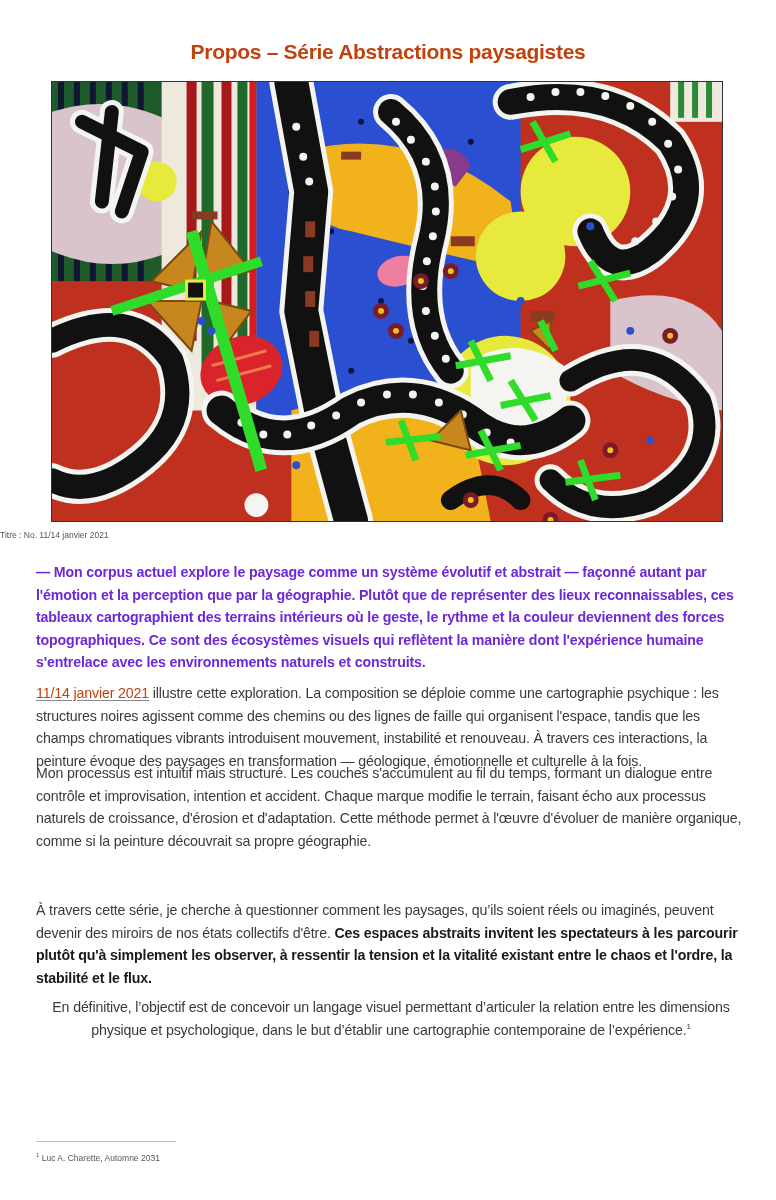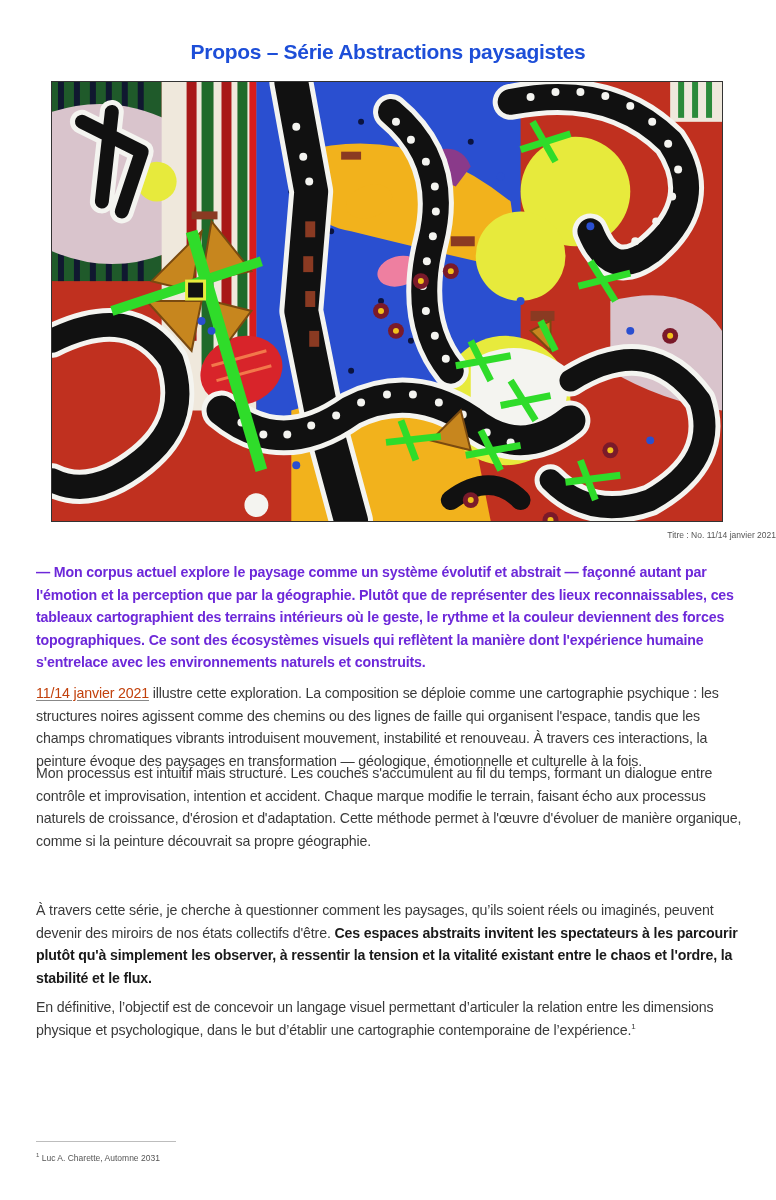--- a/index.html
+++ b/index.html
@@ -18,21 +18,21 @@
     .page-title {
       position: absolute;
       top: 40px;
       left: 0;
       width: 776px;
       text-align: center;
       font-family: "Liberation Sans", sans-serif;
       font-weight: bold;
       font-size: 21px;
       letter-spacing: -0.3px;
-      color: #1d4ed8;
+      color: #c2410c;
       margin: 0;
     }
     .artwork {
       position: absolute;
       left: 51px;
       top: 81px;
       width: 672px;
       height: 441px;
       border: 1px solid #333;
       box-sizing: border-box;
@@ -42,21 +42,21 @@
     .artwork svg {
       display: block;
       width: 100%;
       height: 100%;
     }
     .caption {
       position: absolute;
       top: 530px;
       left: 0;
       width: 776px;
-      text-align: right;
+      text-align: left;
       font-size: 8.5px;
       color: #555555;
     }
     .body-text {
       position: absolute;
       left: 36px;
       width: 710px;
       font-family: "Liberation Sans", sans-serif;
       font-size: 14.2px;
       line-height: 22.5px;
@@ -65,21 +65,21 @@
       letter-spacing: -0.15px;
     }
     .body-text strong {
       color: #1a1a1a;
       font-weight: bold;
     }
     .p1 { top: 561px; color: #6d28d9; font-weight: bold; }
     .p2 { top: 682px; }
     .p3 { top: 762px; }
     .p4 { top: 899px; }
-    .p5 { top: 996px; }
+    .p5 { top: 996px; text-align: center; }
     .date-link {
       color: #c2410c;
       text-decoration: underline;
       text-decoration-color: #888;
       text-underline-offset: 2px;
     }
     sup.fn-ref {
       font-size: 8px;
       vertical-align: super;
       line-height: 0;

